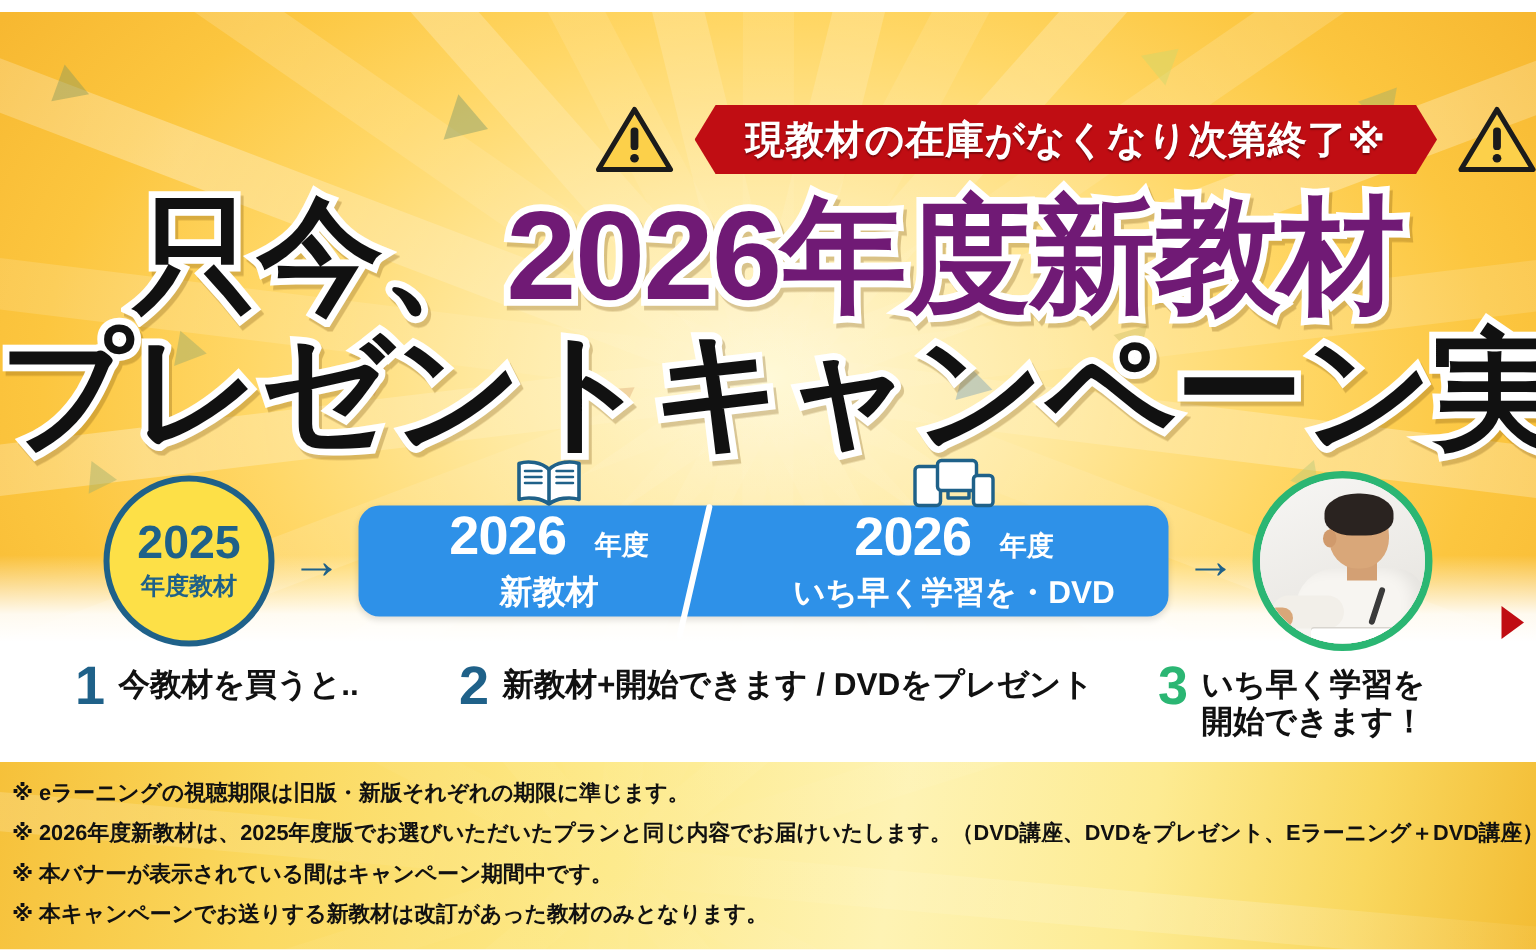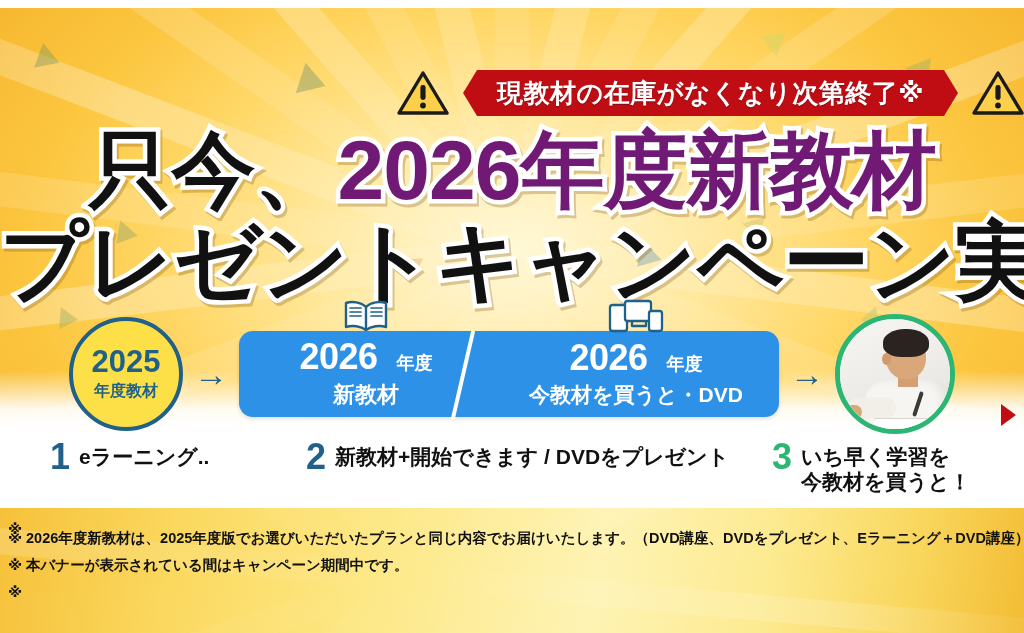--- a/index.html
+++ b/index.html
@@ -58,21 +58,21 @@
   
   .flow{position:absolute;left:0;right:0;top:318px;height:112px;display:flex;align-items:center;justify-content:center;gap:0;}
   .circle-old{
     width:106px;height:106px;border-radius:50%;background:#fde047;border:4px solid #1f6189;
     display:flex;flex-direction:column;align-items:center;justify-content:center;color:#1f6189;flex:0 0 auto;
   }
   .circle-old .big{font-size:31px;font-weight:bold;line-height:1;}
   .circle-old .small{font-size:16px;font-weight:bold;margin-top:4px;}
   .arrow{width:56px;text-align:center;color:#1f6189;font-size:34px;font-weight:bold;line-height:1;flex:0 0 auto;}
   .bluebox{
-    position:relative;height:86px;background:#2e91e8;border-radius:14px;display:flex;align-items:stretch;flex:0 0 auto;
+    position:relative;height:74px;background:#2e91e8;border-radius:14px;display:flex;align-items:stretch;flex:0 0 auto;
     box-shadow:0 2px 4px rgba(0,0,0,.12);
   }
   .bb-half{position:relative;display:flex;flex-direction:column;align-items:center;justify-content:center;color:#fff;padding:0 18px;}
   .bb-half.left{width:218px;}
   .bb-half.right{width:250px;}
   .bb-divider{position:absolute;left:222px;top:-2px;width:4px;height:92px;background:#fff;transform:rotate(13deg);border-radius:2px;}
   .bb-line1{display:flex;align-items:baseline;justify-content:center;line-height:1;}
   .bb-year{font-size:36px;font-weight:bold;letter-spacing:-.5px;}
   .bb-nendo{font-size:18px;font-weight:bold;margin-left:19px;}
   .bb-line2{font-size:22px;font-weight:bold;margin-top:5px;white-space:nowrap;}
@@ -241,21 +241,21 @@
             <rect x="2" y="6" width="17" height="26" rx="2.6" fill="#fff" stroke="#1f6189" stroke-width="2.3"></rect>
             <rect x="17" y="2" width="26" height="20" rx="2.6" fill="#fff" stroke="#1f6189" stroke-width="2.3"></rect>
             <path d="M24 22 L24 27 H38 L38 22" fill="none" stroke="#1f6189" stroke-width="2.3" stroke-linejoin="round"></path>
             <rect x="41" y="12" width="13" height="20" rx="2.4" fill="#fff" stroke="#1f6189" stroke-width="2.3"></rect>
           </svg>
         </span>
         <span class="bb-line1">
           <span class="bb-year">2026</span>
           <span class="bb-nendo">年度</span>
         </span>
-        <span class="bb-line2 sm">今教材を買うと・DVD</span>
+        <span class="bb-line2 sm">いち早く学習を・DVD</span>
       </div>
     </div>
 
     <div class="arrow">→</div>
 
     <div class="photo-circle">
       <span class="ph-bg"></span>
       <span class="ph-laptop"></span>
       <span class="ph-body"></span>
       <span class="ph-arm"></span>
@@ -267,30 +267,30 @@
       <span class="ph-hand"></span>
       <span class="ph-book"></span>
     </div>
   </div>
 
   <div class="play-tri"></div>
 
   <div class="steps">
     <div class="step" id="step1">
       <span class="num blue">1</span>
-      <span class="txt">eラーニング..</span>
+      <span class="txt">今教材を買うと..</span>
     </div>
     <div class="step" id="step2">
       <span class="num blue">2</span>
       <span class="txt">新教材+開始できます / DVDをプレゼント</span>
     </div>
     <div class="step" id="step3">
       <span class="num green">3</span>
       <span class="txt">いち早く学習を
-今教材を買うと！</span>
+開始できます！</span>
     </div>
   </div>
 
   <div class="notes">
     <div class="notes-rays" id="nrays">
         <div class="nray" style="transform: rotate(5deg); opacity: 0.4;"></div>
         <div class="nray" style="transform: rotate(27.5deg); opacity: 0.22;"></div>
         <div class="nray" style="transform: rotate(50deg); opacity: 0.4;"></div>
         <div class="nray" style="transform: rotate(72.5deg); opacity: 0.22;"></div>
         <div class="nray" style="transform: rotate(95deg); opacity: 0.4;"></div>
@@ -301,27 +301,29 @@
         <div class="nray" style="transform: rotate(207.5deg); opacity: 0.22;"></div>
         <div class="nray" style="transform: rotate(230deg); opacity: 0.4;"></div>
         <div class="nray" style="transform: rotate(252.5deg); opacity: 0.22;"></div>
         <div class="nray" style="transform: rotate(275deg); opacity: 0.4;"></div>
         <div class="nray" style="transform: rotate(297.5deg); opacity: 0.22;"></div>
         <div class="nray" style="transform: rotate(320deg); opacity: 0.4;"></div>
         <div class="nray" style="transform: rotate(342.5deg); opacity: 0.22;"></div>
       </div>
     <div class="note">
       <span class="mark">※</span>
+      <span>eラーニングの視聴期限は旧版・新版それぞれの期限に準じます。</span>
     </div>
     <div class="note">
       <span class="mark">※</span>
       <span>2026年度新教材は、2025年度版でお選びいただいたプランと同じ内容でお届けいたします。（DVD講座、DVDをプレゼント、Eラーニング＋DVD講座）</span>
     </div>
     <div class="note">
       <span class="mark">※</span>
       <span>本バナーが表示されている間はキャンペーン期間中です。</span>
     </div>
     <div class="note">
       <span class="mark">※</span>
+      <span>本キャンペーンでお送りする新教材は改訂があった教材のみとなります。</span>
     </div>
   </div>
 
 </div>
 
 </body></html>

